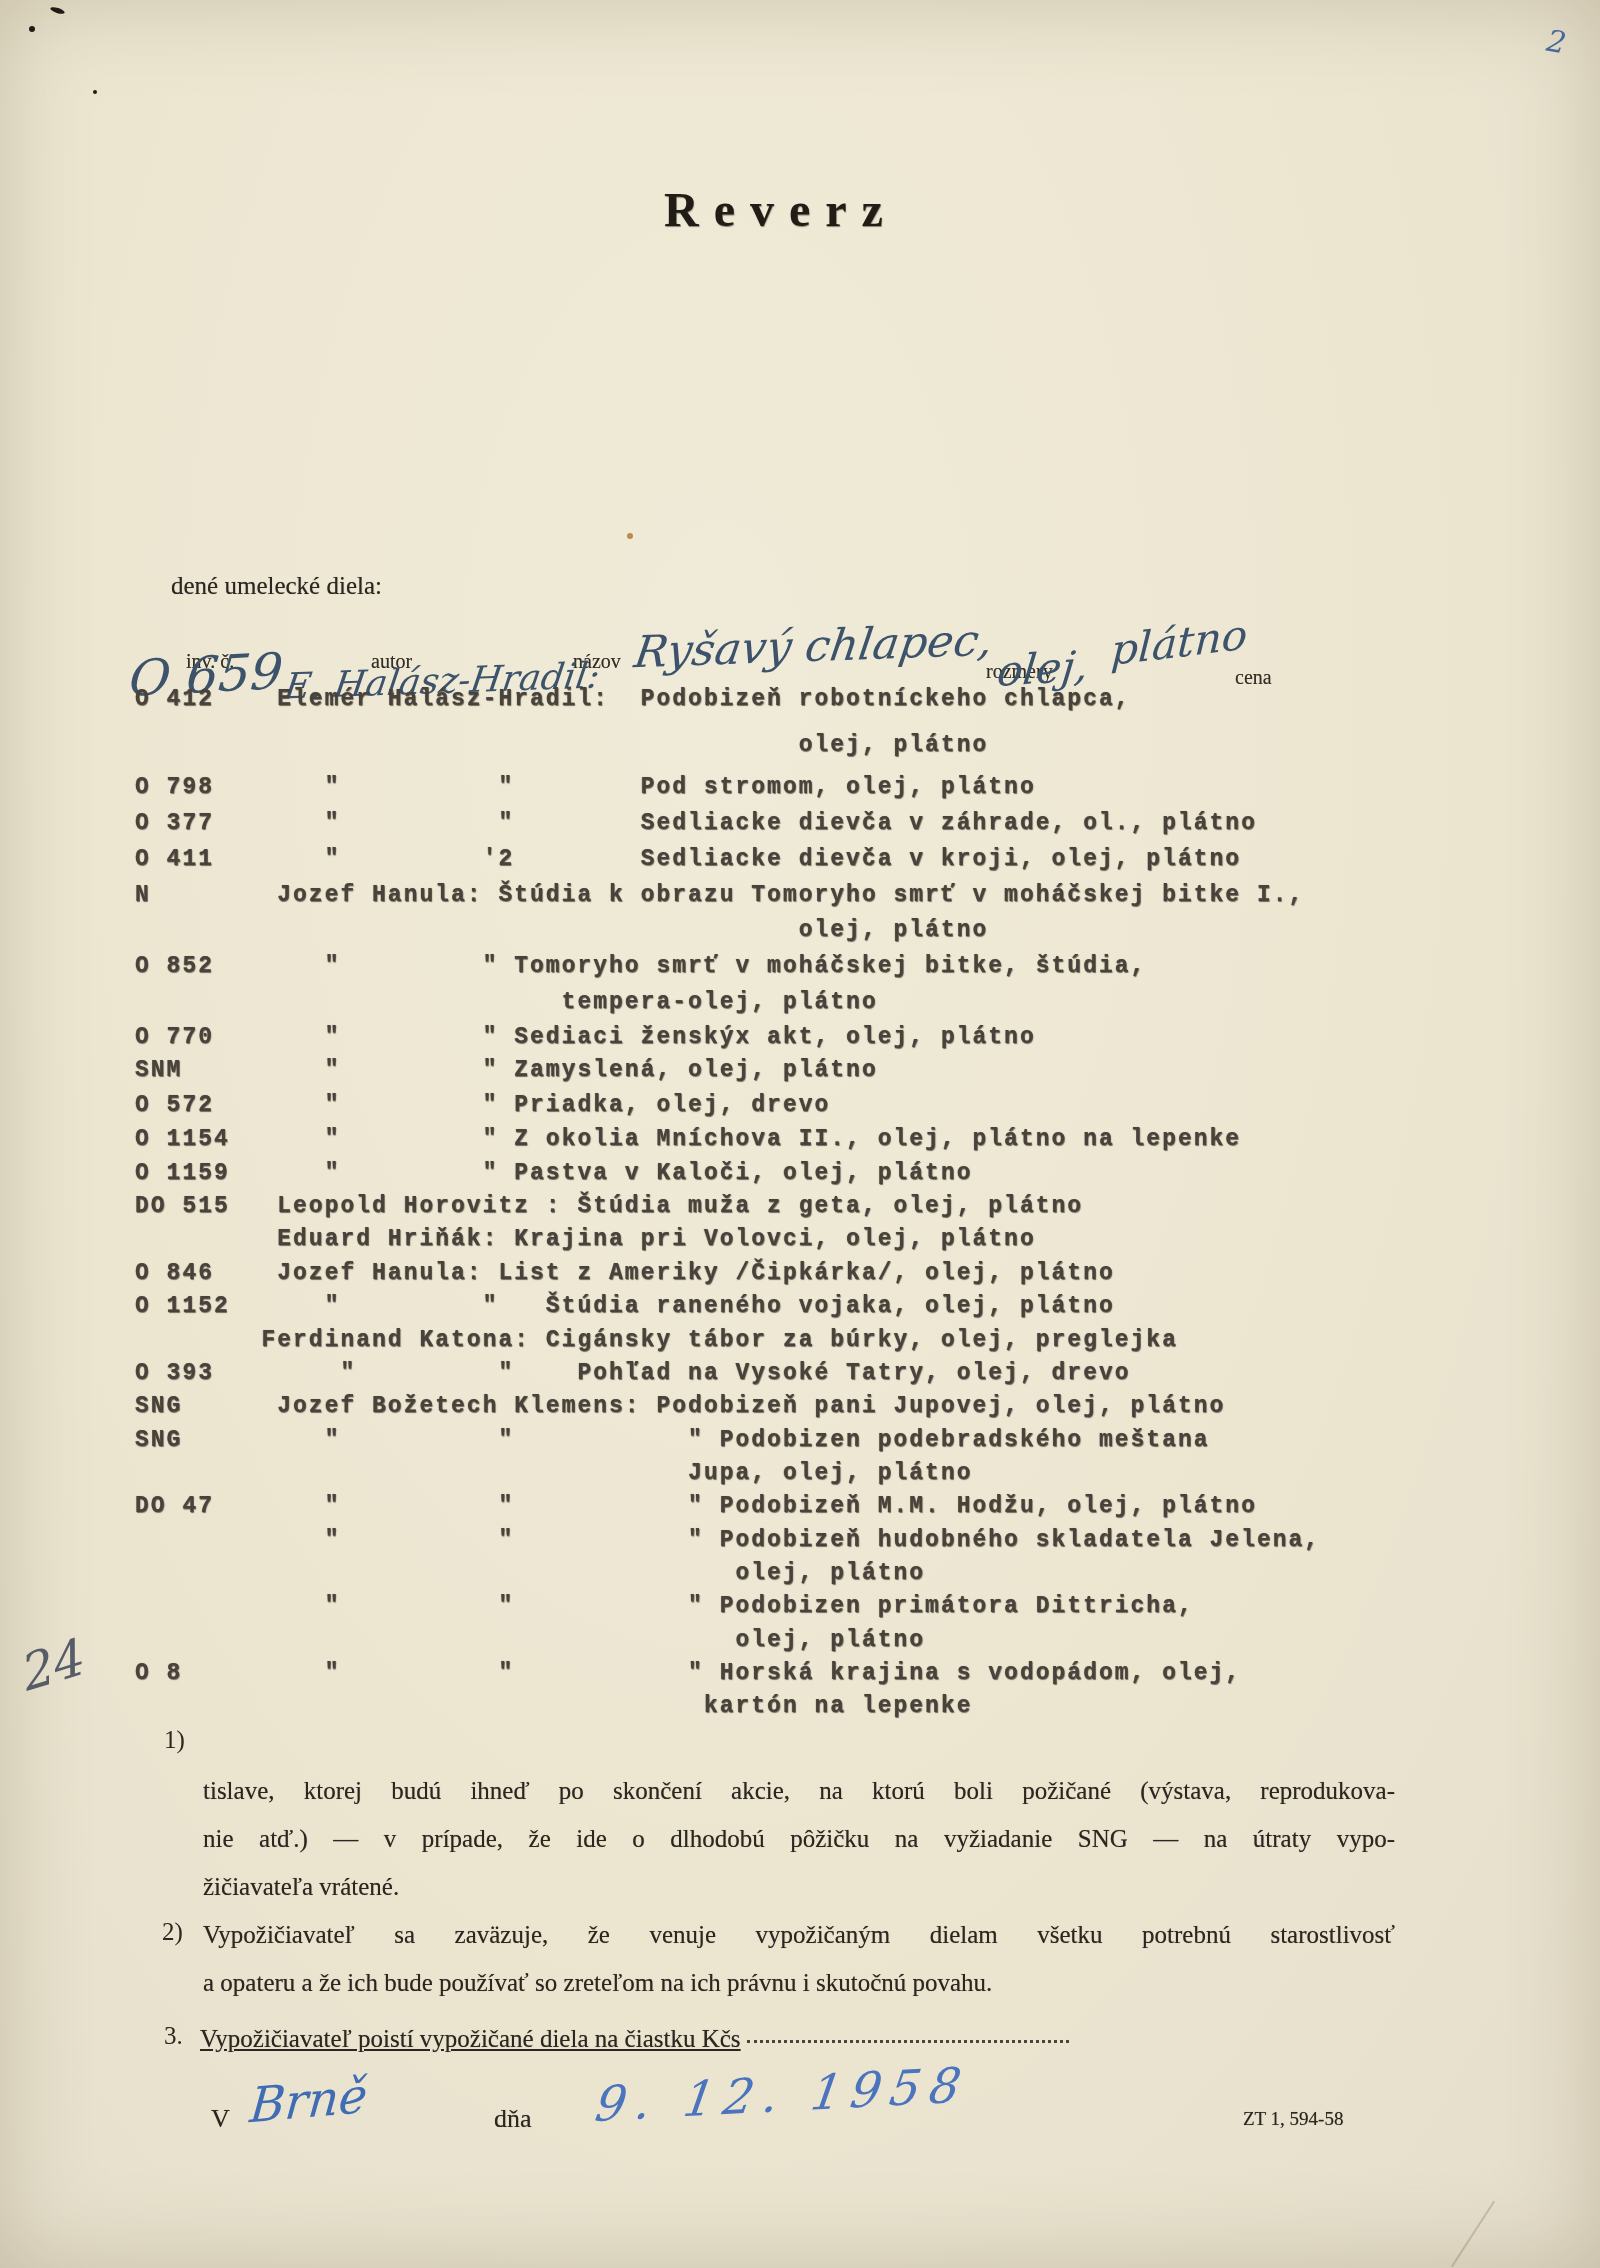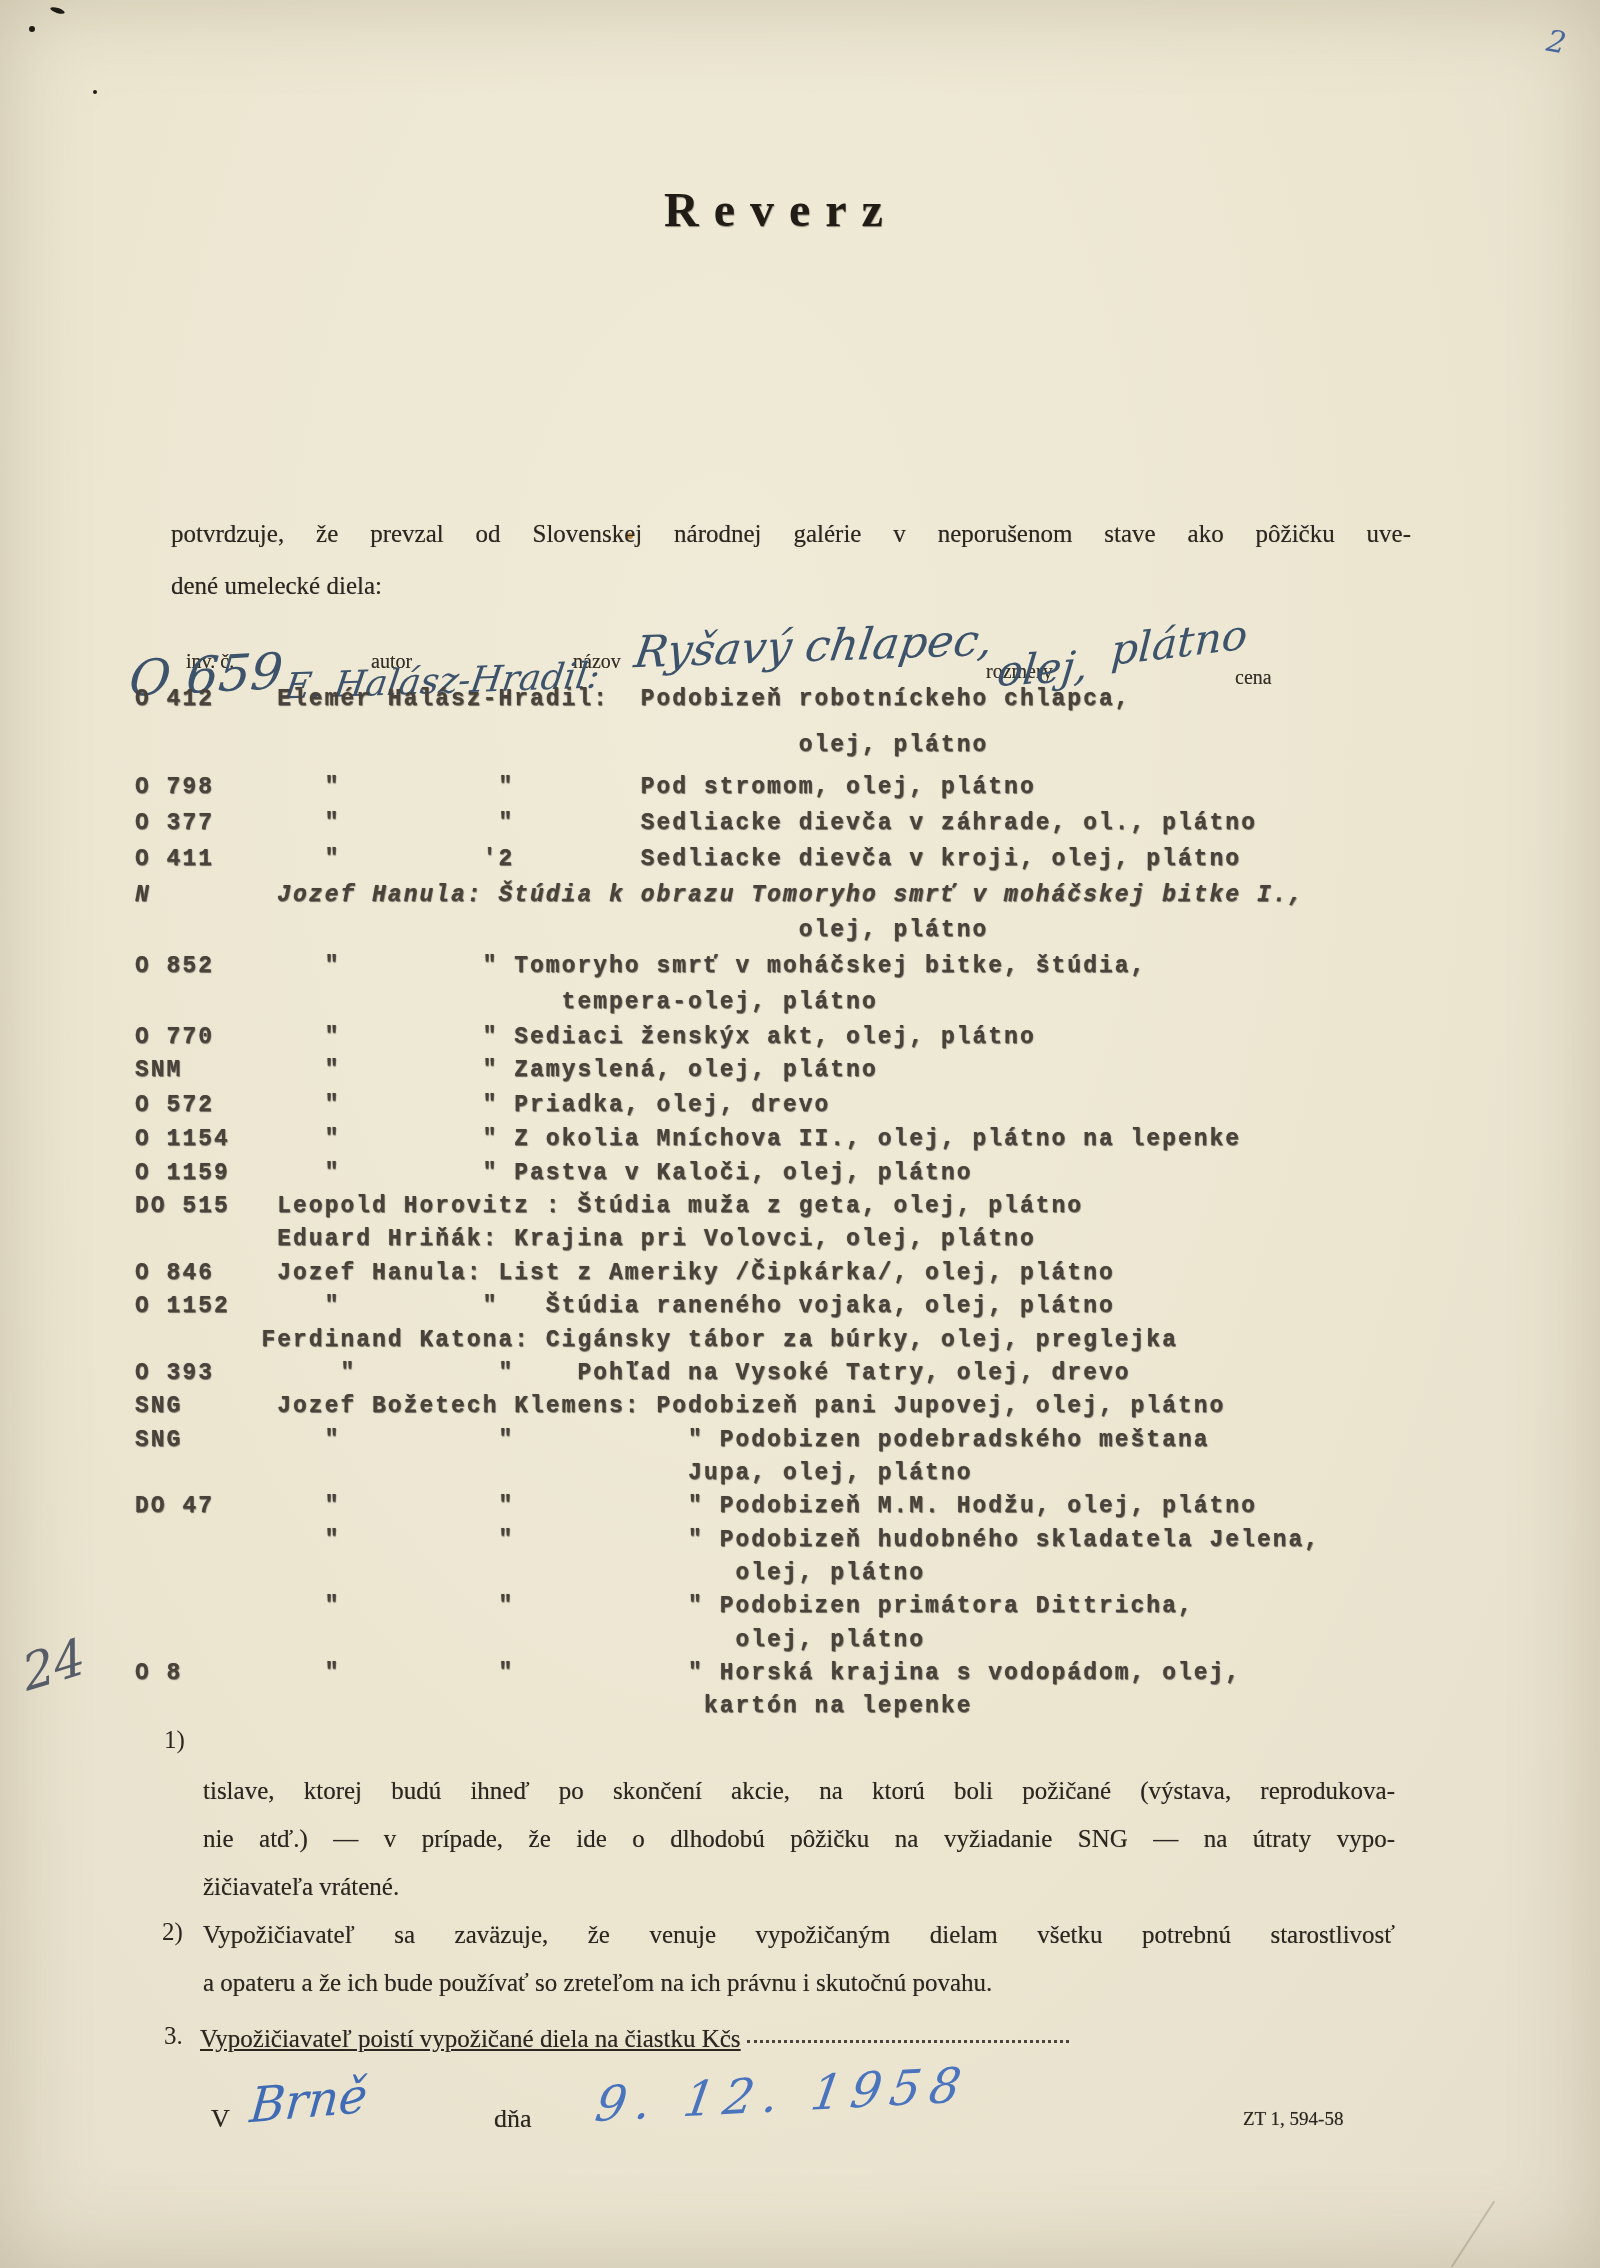--- a/index.html
+++ b/index.html
@@ -52,42 +52,41 @@
   <div class="speck" style="left:29px;top:26px;width:6px;height:6px;"></div>
   <div class="speck" style="left:93px;top:90px;width:4px;height:4px;"></div>
   <div class="speck" style="left:627px;top:533px;width:6px;height:6px;background:#c08a4e;"></div>
   <div class="crease" style="left:1472px;top:2195px;"></div>
 
   <div class="abs hw-blue" style="left:1547px;top:24px;font-size:30px;transform:rotate(10deg);color:#48679f;">2</div>
 
   <div class="abs title" style="left:664px;top:182px;">Reverz</div>
 
 
-  <div class="abs intro just" style="left:171px;top:520px;">potvrdzuje, že prevzal od Slovenskej národnej galérie v neporušenom stave ako pôžičku uve-</div>
   <div class="abs intro" style="left:171px;top:572px;">dené umelecké diela:</div>
 
   <div class="abs colhead" style="left:186px;top:650px;">inv. č.</div>
   <div class="abs colhead" style="left:371px;top:650px;">autor</div>
   <div class="abs colhead" style="left:573px;top:650px;">názov</div>
   <div class="abs colhead" style="left:986px;top:660px;">rozmery</div>
   <div class="abs colhead" style="left:1235px;top:666px;">cena</div>
 
   <div class="abs hw" style="left:130px;top:646px;font-size:50px;transform:skewX(-8deg) rotate(-3deg);">O 659</div>
   <div class="abs hw" style="left:286px;top:660px;font-size:36px;transform:skewX(-10deg) rotate(-2deg);">E. Halász-Hradil:</div>
   <div class="abs hw" style="left:636px;top:620px;font-size:44px;transform:skewX(-10deg) rotate(-2deg);">Ryšavý chlapec,</div>
   <div class="abs hw" style="left:998px;top:644px;font-size:42px;transform:skewX(-10deg) rotate(-4deg);">olej,</div>
   <div class="abs hw" style="left:1112px;top:618px;font-size:42px;transform:skewX(-10deg) rotate(-7deg);">plátno</div>
 
   <div id="typed-list">
       <div class="typed" style="top: 683px;">O 412    Elemér Halász-Hradil:  Podobizeň robotníckeho chlapca,</div>
       <div class="typed" style="top: 729px;">                                          olej, plátno</div>
       <div class="typed" style="top: 771px;">O 798       "          "        Pod stromom, olej, plátno</div>
       <div class="typed" style="top: 807px;">O 377       "          "        Sedliacke dievča v záhrade, ol., plátno</div>
       <div class="typed" style="top: 843px;">O 411       "         '2        Sedliacke dievča v kroji, olej, plátno</div>
-      <div class="typed" style="top: 879px; font-style: italic;">N        Jozef Hanula: Štúdia k obrazu Tomoryho smrť v moháčskej bitke I.,</div>
+      <div class="typed" style="top: 879px;">N        Jozef Hanula: Štúdia k obrazu Tomoryho smrť v moháčskej bitke I.,</div>
       <div class="typed" style="top: 914px;">                                          olej, plátno</div>
       <div class="typed" style="top: 950px;">O 852       "         " Tomoryho smrť v moháčskej bitke, štúdia,</div>
       <div class="typed" style="top: 986px;">                           tempera-olej, plátno</div>
       <div class="typed" style="top: 1021px;">O 770       "         " Sediaci ženskýx akt, olej, plátno</div>
       <div class="typed" style="top: 1054px;">SNM         "         " Zamyslená, olej, plátno</div>
       <div class="typed" style="top: 1089px;">O 572       "         " Priadka, olej, drevo</div>
       <div class="typed" style="top: 1123px;">O 1154      "         " Z okolia Mníchova II., olej, plátno na lepenke</div>
       <div class="typed" style="top: 1157px;">O 1159      "         " Pastva v Kaloči, olej, plátno</div>
       <div class="typed" style="top: 1190px;">DO 515   Leopold Horovitz : Štúdia muža z geta, olej, plátno</div>
       <div class="typed" style="top: 1223px;">         Eduard Hriňák: Krajina pri Volovci, olej, plátno</div>

